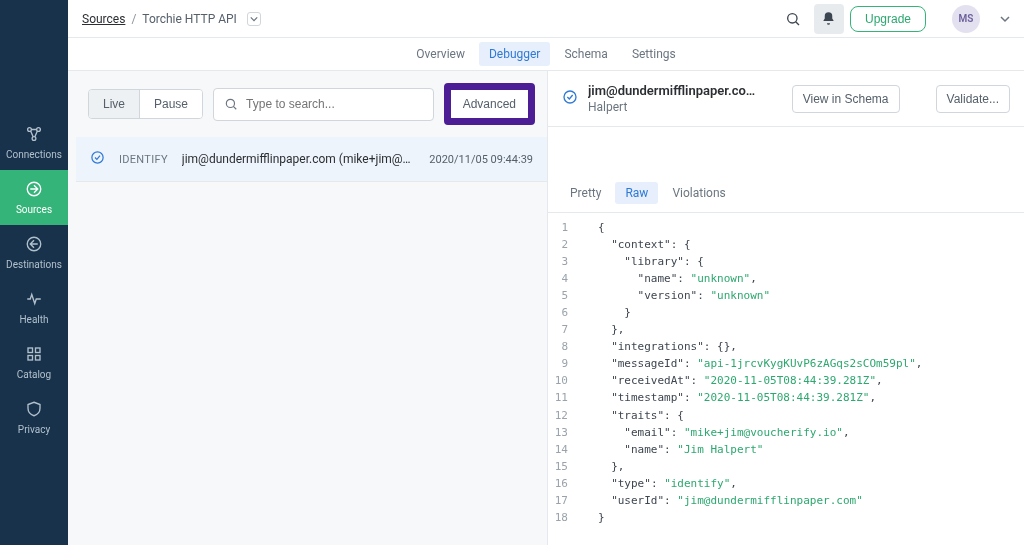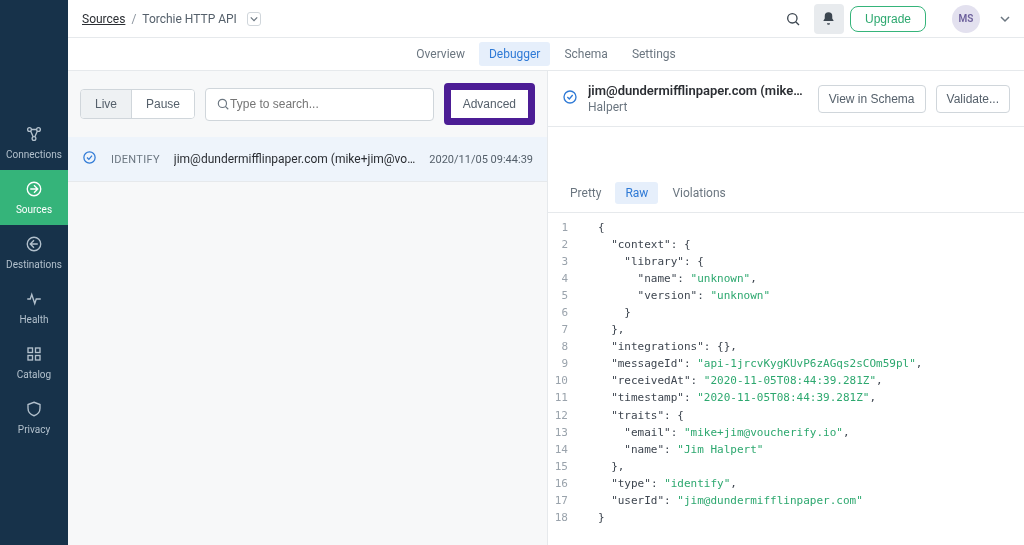--- a/index.html
+++ b/index.html
@@ -106,33 +106,34 @@
       min-height: 0;
     }
 
     
     .left-panel {
       width: 480px;
       background: #f7f8f9;
       border-right: 1px solid #e6e9ec;
       display: flex;
       flex-direction: column;
+      padding-left: 8px;
     }
     .filter-bar {
       display: flex; gap: 10px; padding: 12px; align-items: center;
     }
     .seg {
       display: flex; border: 1px solid #d0d6db; border-radius:4px; overflow:hidden; background:#fff;
     }
     .seg button {
       border:none; padding: 7px 14px; font-size:12px; background:#fff;cursor:pointer;color:#55606b;
     }
     .seg button:first-child { border-right:1px solid #d0d6db; background:#eef1f3; }
     .search-wrap {
-      flex:1; display:flex; align-items:center; 
+      flex:1; display:flex; align-items:center; gap:8px;
       border: 1px solid #d0d6db; border-radius:4px; padding: 0 10px; background:#fff; height:33px;
     }
     .search-wrap input { flex:1; border:none; outline:none; font-size:12px; }
     .adv-btn {
       border:7px solid #4c1d95; background:#fff; border-radius:4px; padding:7px 12px; font-size:12px; color:#55606b;cursor:pointer;
     }
     .event-row {
       display:flex; align-items:center; padding: 13px 14px; background:#eef4fb;
       border-bottom:1px solid #e6e9ec; gap:14px; font-size:12px;
       cursor:pointer;
@@ -145,21 +146,21 @@
     
     .right-panel { flex:1; display:flex; flex-direction:column; min-width:0;}
     .detail-header {
       display:flex; align-items:center; padding: 12px 14px; gap:10px;
       border-bottom:1px solid #e6e9ec;
     }
     .detail-meta { flex:1; min-width:0; }
     .detail-title { font-size:13px; font-weight:600; white-space:nowrap; overflow:hidden; text-overflow:ellipsis;}
     .detail-sub { font-size:12px; color:#6b7680; margin-top:2px;}
     .small-btn {
-      border:1px solid #d0d6db; background:#fff; border-radius:4px; padding:6px 10px; font-size:12px; color:#55606b;cursor:pointer; white-space:nowrap;
+      border:1px solid #d0d6db; background:#fff; border-radius:4px; padding:6px 10px; font-size:12px; color:#55606b;cursor:pointer; white-space:nowrap;margin-left:26px;
     }
     .sub-tabs {
       display:flex; gap:4px; padding: 8px 12px; border-bottom:1px solid #e6e9ec;
     }
     .sub-tabs .tab { padding:4px 10px;margin-top:47px; }
 
     .code-area {
       flex:1; overflow:auto; padding: 6px 0;
       font-family: "SFMono-Regular", Menlo, Consolas, monospace;
       font-size: 11px;

